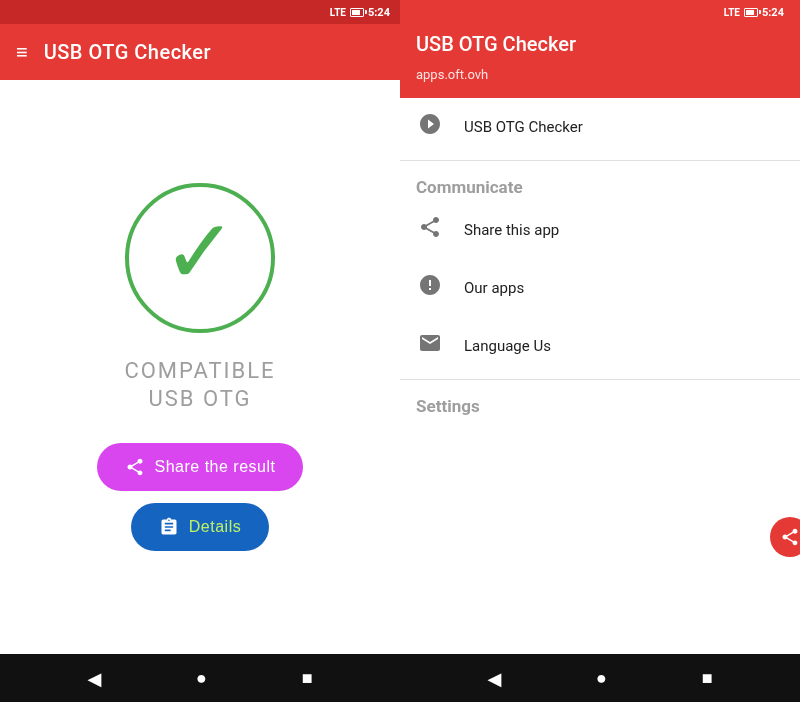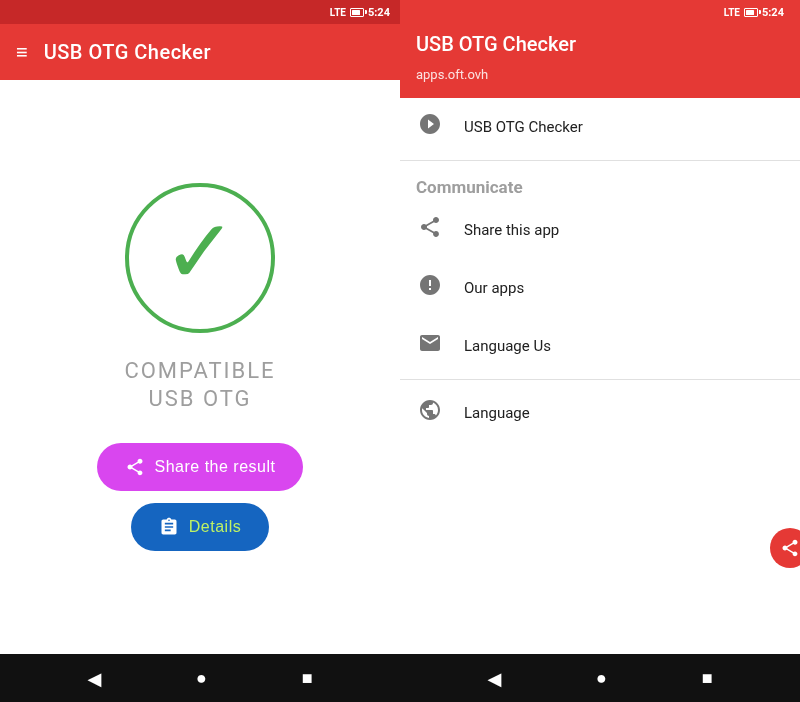--- a/index.html
+++ b/index.html
@@ -380,29 +380,22 @@
       <span class="drawer-menu-icon">
         <svg width="24" height="24" viewBox="0 0 24 24" fill="#757575">
           <path d="M20 4H4c-1.1 0-2 .9-2 2v12c0 1.1.9 2 2 2h16c1.1 0 2-.9 2-2V6c0-1.1-.9-2-2-2zm0 4l-8 5-8-5V6l8 5 8-5v2z"></path>
         </svg>
       </span>
       <span class="drawer-menu-label">Language Us</span>
     </div>
 
     <div class="drawer-divider"></div>
 
-
-    <div class="drawer-menu-item">
-      <span class="drawer-menu-icon">
-        <svg width="24" height="24" viewBox="0 0 24 24" fill="#757575">
-          <path d="M12 2C6.48 2 2 6.48 2 12s4.48 10 10 10 10-4.48 10-10S17.52 2 12 2zm-1 17.93c-3.95-.49-7-3.85-7-7.93 0-.62.08-1.21.21-1.79L9 15v1c0 1.1.9 2 2 2v1.93zm6.9-2.54c-.26-.81-1-1.39-1.9-1.39h-1v-3c0-.55-.45-1-1-1H8v-2h2c.55 0 1-.45 1-1V7h2c1.1 0 2-.9 2-2v-.41c2.93 1.19 5 4.06 5 7.41 0 2.08-.8 3.97-2.1 5.39z"></path>
-        </svg>
-      </span>
-      <span class="drawer-menu-label">Language</span>
-    </div>
+    <div class="drawer-section-label">Settings</div>
+
 
     <div style="flex:1; position:relative;">
       <div style="position:absolute; right:-10px; top:50%; transform:translateY(-50%); background:#e53935; border-radius:50%; width:40px; height:40px; display:flex; align-items:center; justify-content:center;">
         <svg width="20" height="20" viewBox="0 0 24 24" fill="white">
           <path d="M18 16.08c-.76 0-1.44.3-1.96.77L8.91 12.7c.05-.23.09-.46.09-.7s-.04-.47-.09-.7l7.05-4.11c.54.5 1.25.81 2.04.81 1.66 0 3-1.34 3-3s-1.34-3-3-3-3 1.34-3 3c0 .24.04.47.09.7L8.04 9.81C7.5 9.31 6.79 9 6 9c-1.66 0-3 1.34-3 3s1.34 3 3 3c.79 0 1.5-.31 2.04-.81l7.12 4.16c-.05.21-.08.43-.08.65 0 1.61 1.31 2.92 2.92 2.92s2.92-1.31 2.92-2.92c0-1.61-1.31-2.92-2.92-2.92z"></path>
         </svg>
       </div>
     </div>
   </div>
 

